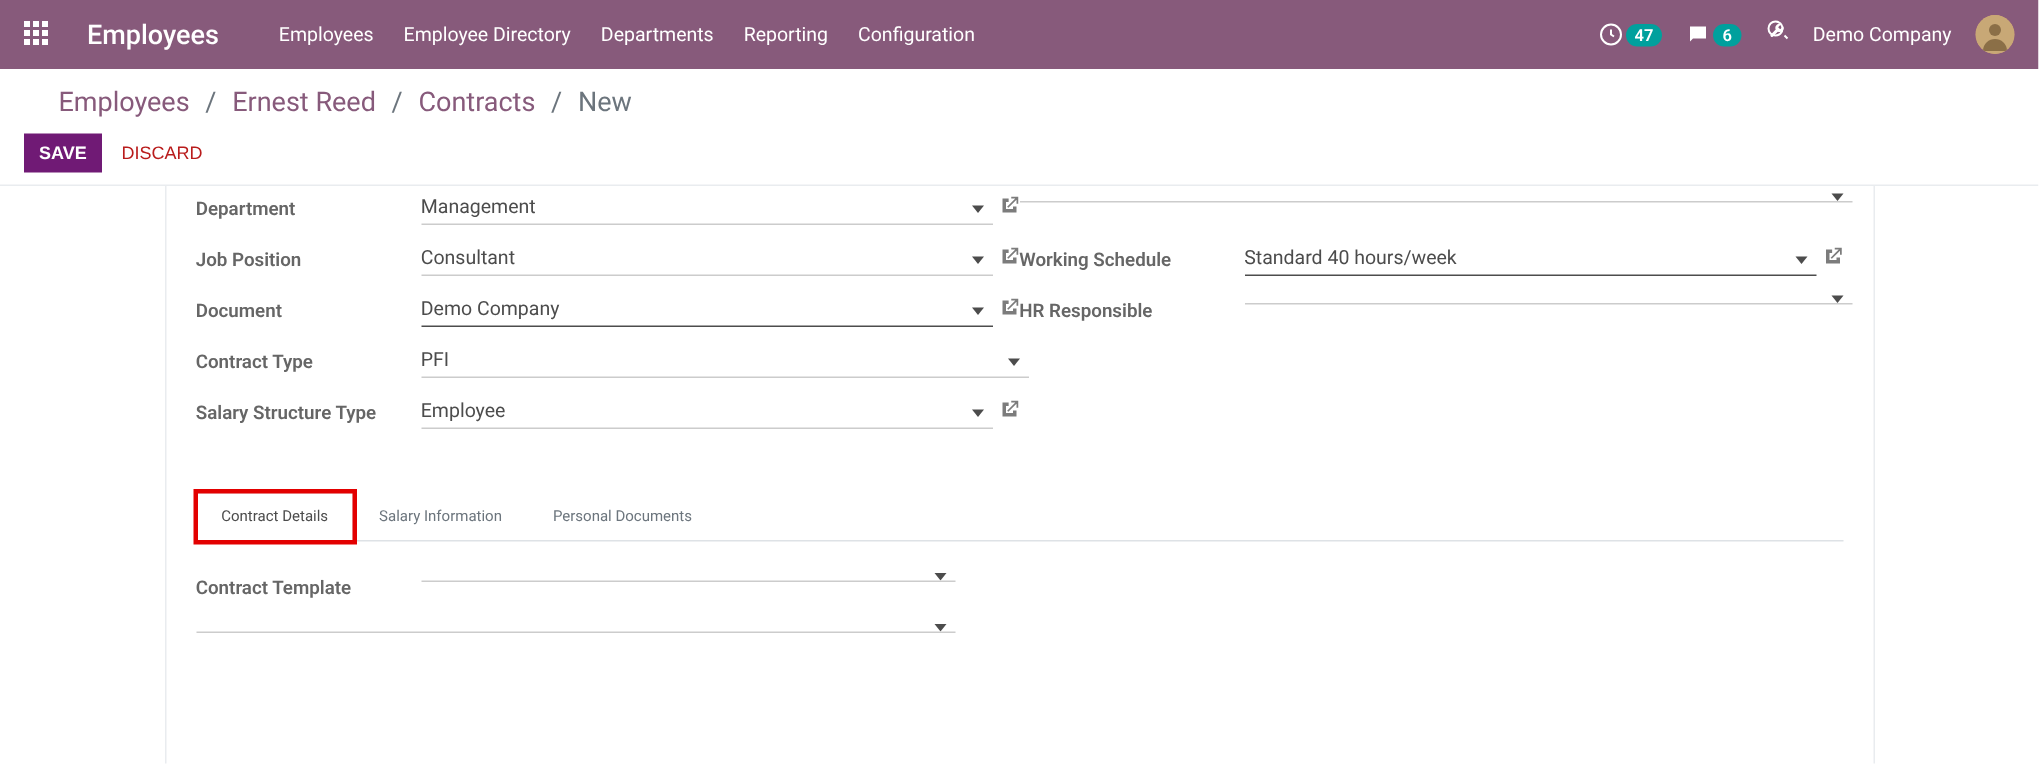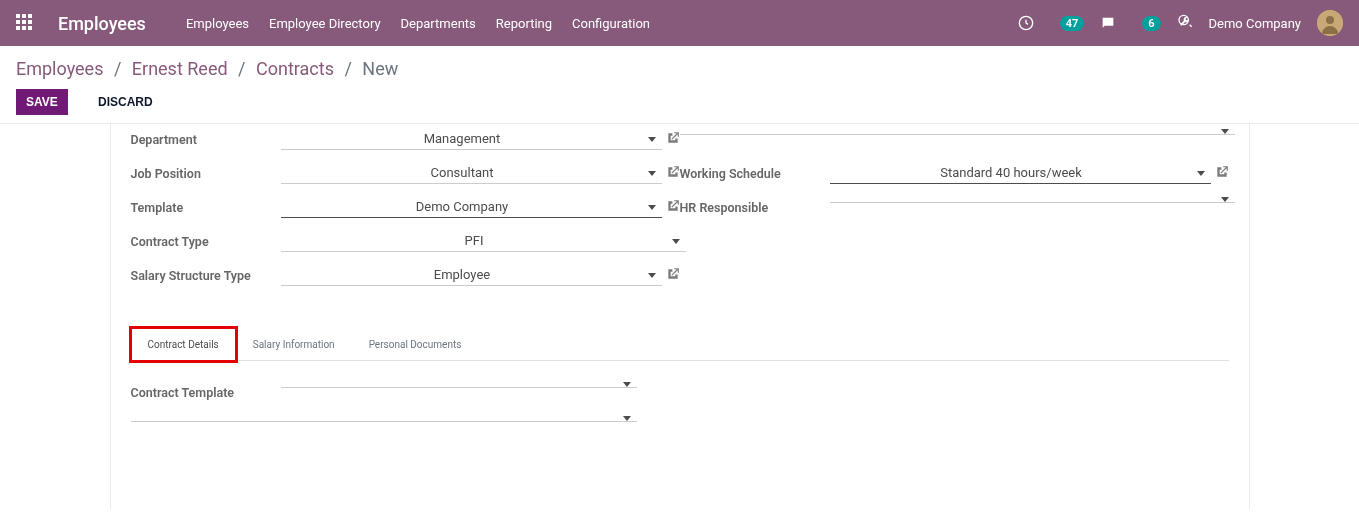--- a/index.html
+++ b/index.html
@@ -6,42 +6,42 @@
   body { font-family: -apple-system, BlinkMacSystemFont, "Segoe UI", Roboto, Helvetica, Arial, sans-serif; font-size: 13px; color: #4c4c4c; background: #fff; }
   
   .navbar { background: #875a7b; height: 46px; display: flex; align-items: center; padding: 0 16px; color: #fff; }
   .navbar .apps-icon { width: 18px; height: 18px; display: grid; grid-template-columns: repeat(3,4px); grid-template-rows: repeat(3,4px); gap: 2px; margin-right: 24px; cursor: pointer; }
   .navbar .apps-icon span { background: #fff; width:4px; height:4px; }
   .navbar .brand { font-size: 18px; font-weight: 500; margin-right: 40px; }
   .navbar .menu { display: flex; gap: 20px; }
   .navbar .menu a { color: #fff; text-decoration: none; font-size: 13px; }
   .navbar .spacer { flex: 1; }
   .navbar .right { display: flex; align-items: center; gap: 16px; }
-  .navbar .badge-icon { position: relative; display: flex; align-items: center; gap: 24px; }
+  .navbar .badge-icon { position: relative; display: flex; align-items: center; }
   .navbar .badge { background: #00a09d; color: #fff; border-radius: 9px; font-size: 11px; padding: 1px 6px; margin-left: 2px; font-weight: 600; }
   .navbar .company { font-size: 13px; }
   .navbar .avatar { width: 26px; height: 26px; border-radius: 50%; background: #d4a574; display:flex; align-items:center; justify-content:center; overflow:hidden;}
   .navbar svg { fill: #fff; }
   
   .controlbar { padding: 12px 16px 8px 16px; border-bottom: 1px solid #e9ecef; }
-  .breadcrumb { font-size: 18px; color: #875a7b; margin-bottom: 10px; }
+  .breadcrumb { font-size: 18px; color: #875a7b; margin-bottom: 10px; margin-left: 23px; }
   .breadcrumb a { color: #875a7b; text-decoration: none; }
   .breadcrumb .sep { color: #6c757d; margin: 0 6px; }
   .breadcrumb .current { color: #6c757d; }
   .btn-save { background: #701a75; color: #fff; border: none; padding: 6px 10px; font-weight: 600; font-size: 12px; cursor: pointer; }
-  .btn-discard { background: none; border: none; color: #0f172a; font-weight: 700; font-size: 12px; margin-left: 27px; cursor: pointer; }
+  .btn-discard { background: none; border: none; color: #b91c1c; font-weight: 400; font-size: 12px; margin-left: 10px; cursor: pointer; }
   
   .form-sheet { max-width: 1140px; margin: 0 auto; background: #fff; padding: 4px 20px 40px 20px; border-left: 1px solid #e9ecef; border-right: 1px solid #e9ecef; position: relative;}
   .content-wrapper { height: calc(521px - 46px - 86px); overflow-y: scroll; }
   
   .form-row { display: flex; }
   .form-col { flex: 1; }
   .field { display: flex; align-items: flex-start; margin-bottom: 8px; min-height: 26px;}
   .field label { width: 150px; font-weight: 600; color: #666; font-size: 12.5px; padding-top: 4px; flex-shrink: 0;}
-  .field .input-wrap { flex: 1; display: flex; align-items: center; text-align: center; }
+  .field .input-wrap { flex: 1; display: flex; align-items: center; }
   .field .input { flex:1; border: none; border-bottom: 1px solid #ccc; padding: 3px 18px 3px 0; font-size: 13px; background: transparent; color: #4c4c4c; position:relative;}
   .field .input.req { border-bottom-color: #4c4c4c; }
   .caret { width:0;height:0;border-left:4px solid transparent;border-right:4px solid transparent;border-top:5px solid #4c4c4c;margin-left:-14px;cursor:pointer;}
   .ext-link { margin-left: 10px; cursor: pointer; color: #7c7c7c; }
   .ext-link svg{width:14px;height:14px;fill:#7c7c7c;stroke:#7c7c7c;}
   
   .tabs { display: flex; border-bottom: 1px solid #dee2e6; margin-top: 30px; }
   .tab { padding: 10px 16px; border: 1px solid transparent; border-bottom: none; color: #6c757d; cursor: pointer; font-size: 10px; margin-bottom: -1px;}
   .tab.active { border-color: #dee2e6; background: #fff; color: #4c4c4c; border-bottom: 1px solid #fff; }
   .tab.highlight { outline: 3px solid #e30000; outline-offset: -1px; }
@@ -140,21 +140,21 @@
             <label>Job Position</label>
             <div class="input-wrap">
               <div class="input ">Consultant</div>
               <span class="caret"></span>
               <span class="ext-link"><svg viewBox="0 0 24 24">
                   <path d="M14 3h7v7m0-7L10 14M5 5h5v2H7v10h10v-3h2v5H5z" fill="none" stroke="#7c7c7c" stroke-width="2"></path>
                 </svg></span>
             </div>
           </div>
           <div class="field">
-            <label>Template</label>
+            <label>Document</label>
             <div class="input-wrap">
               <div class="input req">Demo Company</div>
               <span class="caret"></span>
               <span class="ext-link"><svg viewBox="0 0 24 24">
                   <path d="M14 3h7v7m0-7L10 14M5 5h5v2H7v10h10v-3h2v5H5z" fill="none" stroke="#7c7c7c" stroke-width="2"></path>
                 </svg></span>
             </div>
           </div>
           <div class="field">
             <label>Contract Type</label>

